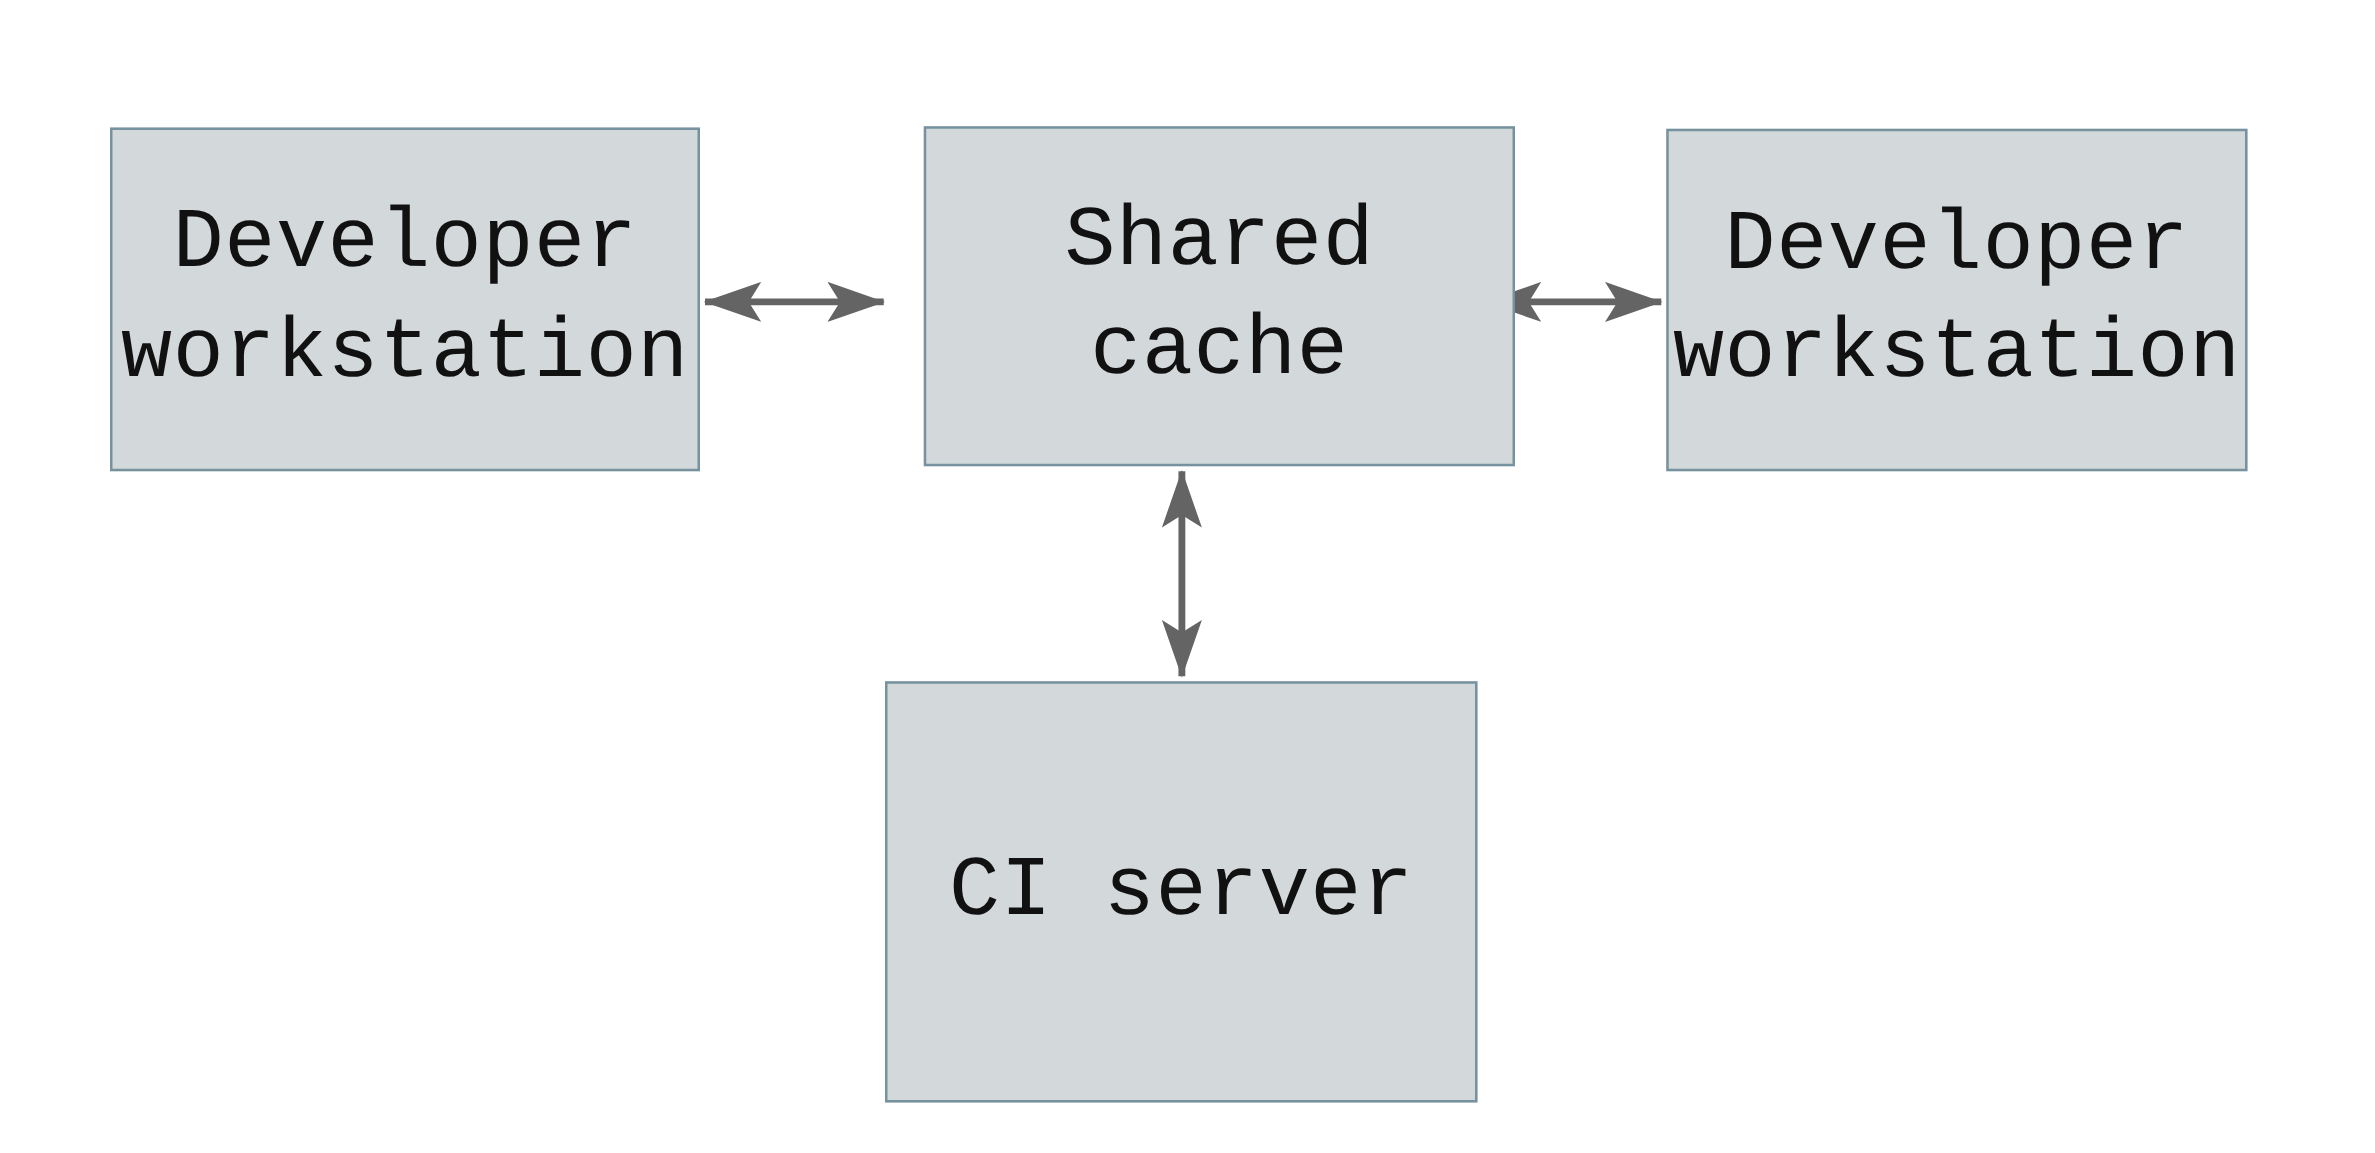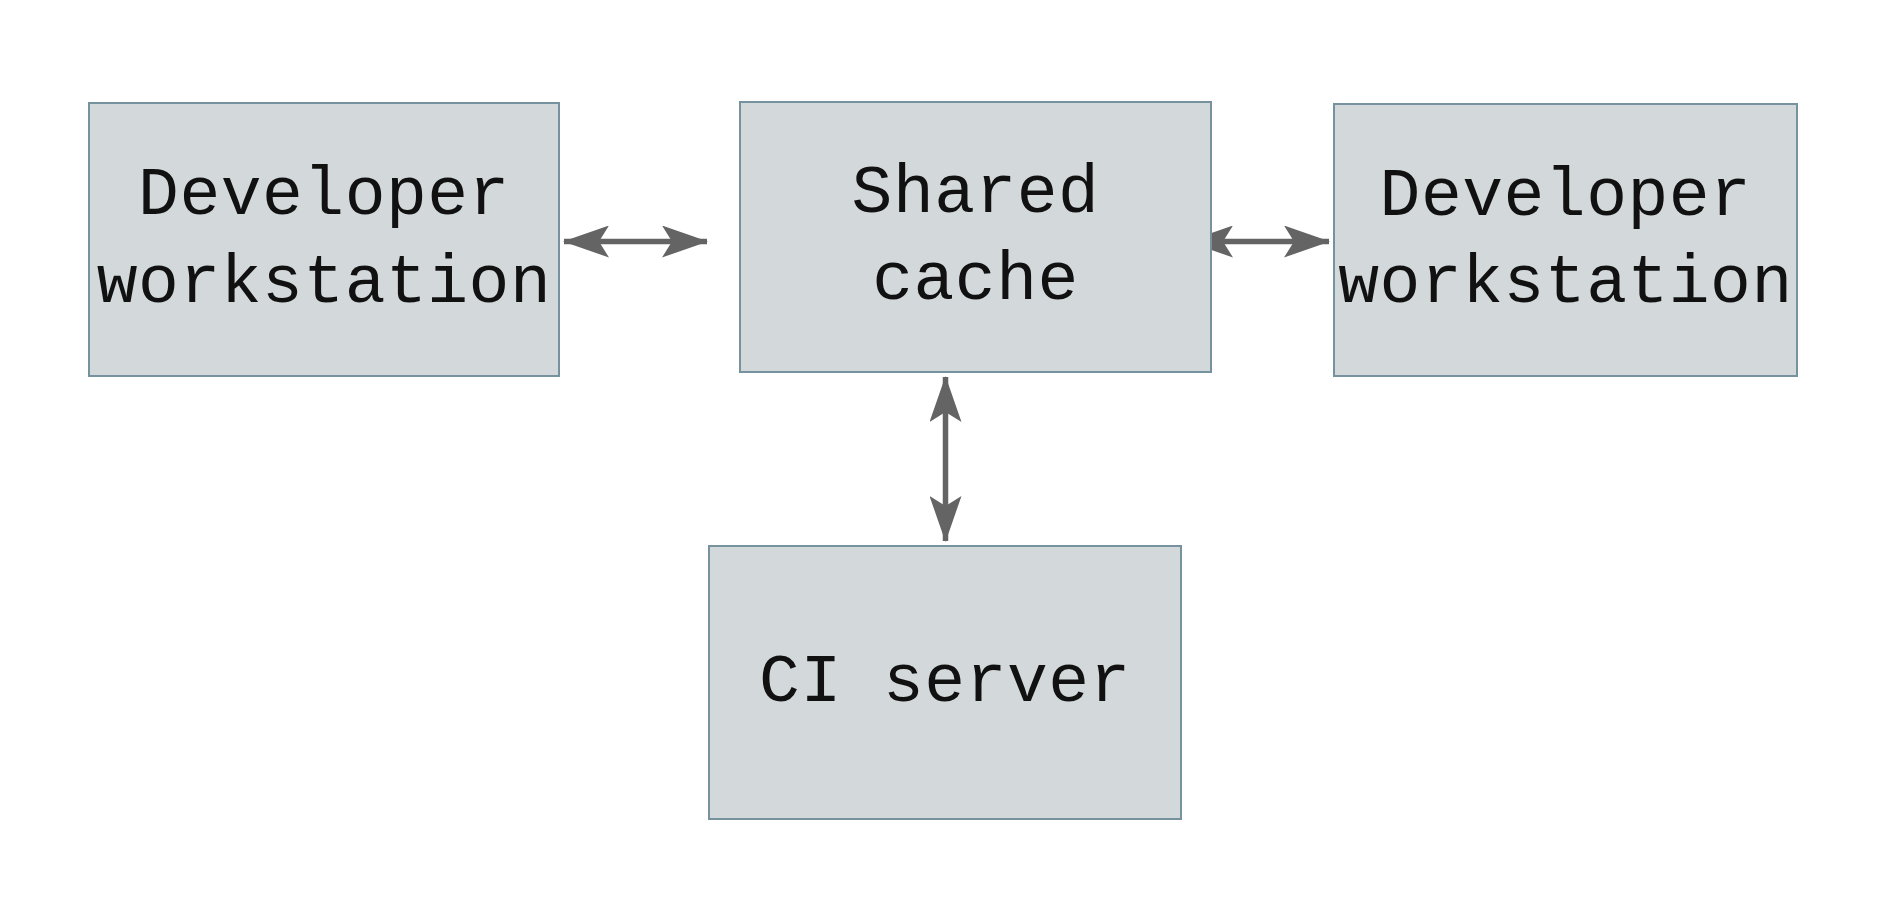--- a/index.html
+++ b/index.html
@@ -41,21 +41,21 @@
     color: var(--text-color, #111111);
     font-size: 68px;
     line-height: 1.28;
     white-space: pre-line;
     letter-spacing: 0.5px;
     font-family: Liberation Mono, monospace;
   }
   #node-dev-left  { left: 88px;   top: 102px; width: 472px; height: 275px; }
   #node-cache     { left: 711px;  top: 101px; width: 473px; height: 272px; margin-left: 28px; }
   #node-dev-right { left: 1333px; top: 103px; width: 465px; height: 274px; }
-  #node-ci        { left: 708px;  top: 545px; width: 474px; height: 275px; }
+  #node-ci        { left: 708px;  top: 545px; width: 474px; height: 337px; }
 </style>
 </head>
 <body style="background: rgb(255, 255, 255);">
 
 <div class="canvas">
 
   <svg class="arrows" viewBox="0 0 1900 922" xmlns="http://www.w3.org/2000/svg">
     <defs>
       <marker id="arrowhead" viewBox="0 0 46 32" refX="45" refY="16" markerWidth="46" markerHeight="32" markerUnits="userSpaceOnUse" orient="auto-start-reverse">
         <path class="edge-head" d="M46,16 L0,0 L10,16 L0,32 Z" fill="#646464"></path>

